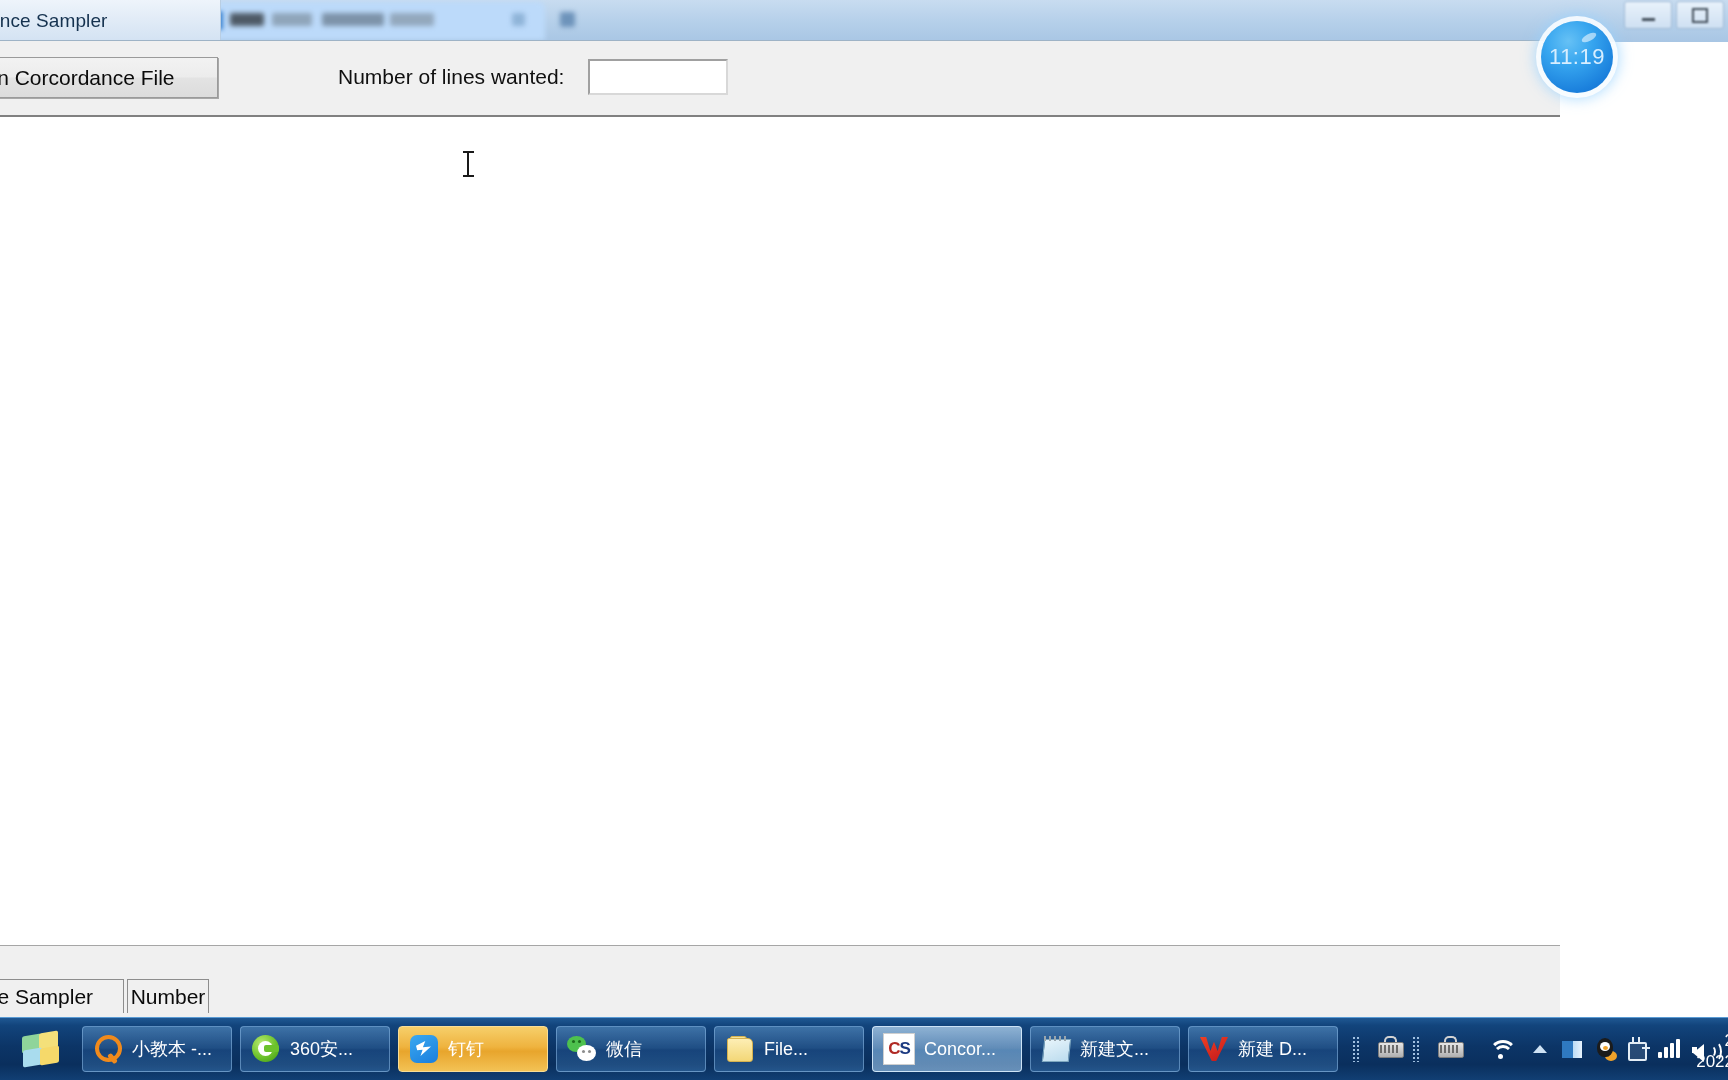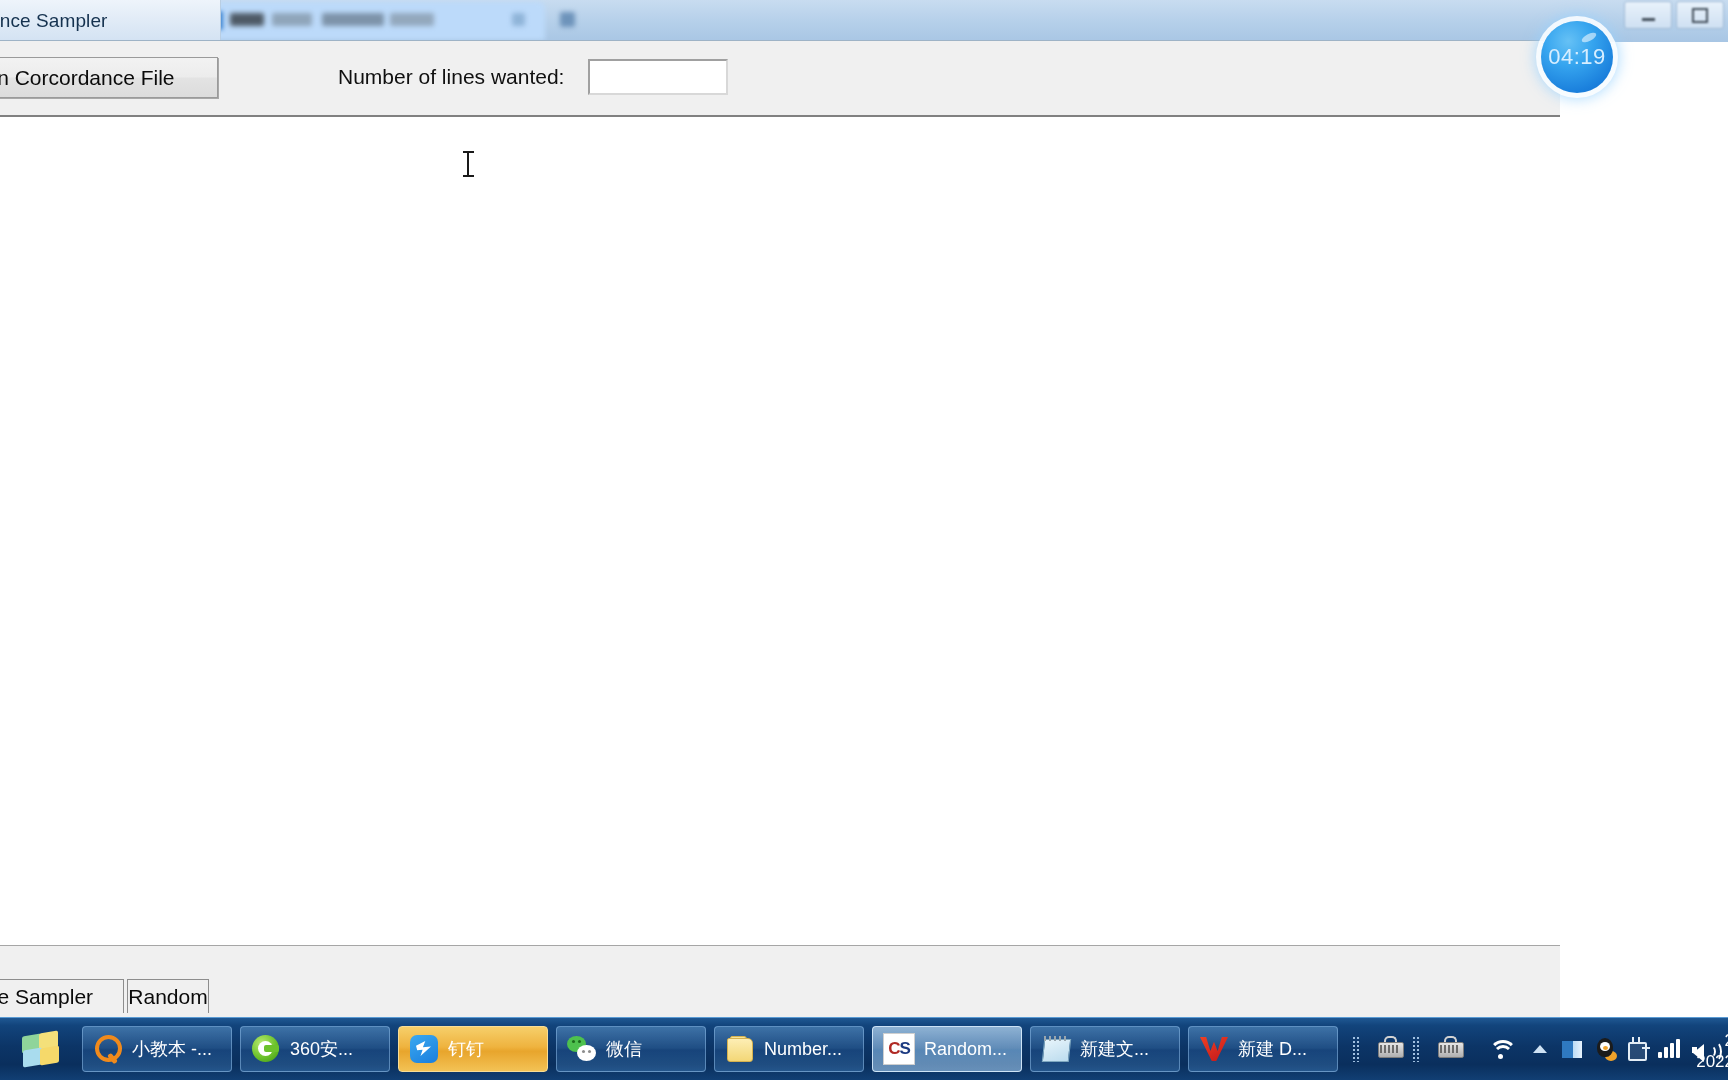--- a/index.html
+++ b/index.html
@@ -643,35 +643,35 @@
 
 
       </div>
 
       <div id="results-pane"></div>
 
       <div id="app-bottom-strip"></div>
 
       <div id="tabrow">
         <div class="tabitem" id="tab-main">rdance Sampler</div>
-        <div class="tabitem" id="tab-about">Random</div>
+        <div class="tabitem" id="tab-about">Number</div>
       </div>
 
       <div id="ibeam">
         <span class="cap-t"></span>
         <span class="stem"></span>
         <span class="cap-b"></span>
       </div>
 
     </div>
   </div>
 
   <div id="timer-badge">
     <span class="glint"></span>
-    <span>04:19</span>
+    <span>11:19</span>
   </div>
 
   <div id="taskbar">
 
     <div id="start-orb">
       <div class="winflag">
         <i class="p1"></i>
           <i class="p2"></i>
           <i class="p3"></i>
           <i class="p4"></i>
@@ -715,29 +715,29 @@
           </span>
       </span>
       <span>微信</span>
     </div>
 
     <div class="taskitem" style="left:714px; width:150px;">
       <span class="taskicon ic-folder">
         <span class="flap"></span>
           <span class="back"></span>
       </span>
-      <span>Number...</span>
+      <span>File...</span>
     </div>
 
     <div class="taskitem active" style="left:872px; width:150px;">
       <span class="taskicon ic-cs">
         <span class="c">C</span>
           <span class="s">S</span>
       </span>
-      <span>Random...</span>
+      <span>Concor...</span>
     </div>
 
     <div class="taskitem" style="left:1030px; width:150px;">
       <span class="taskicon ic-notepad">
         <span class="pad"></span>
           <span class="spiral"></span>
       </span>
       <span>新建文...</span>
     </div>
 

